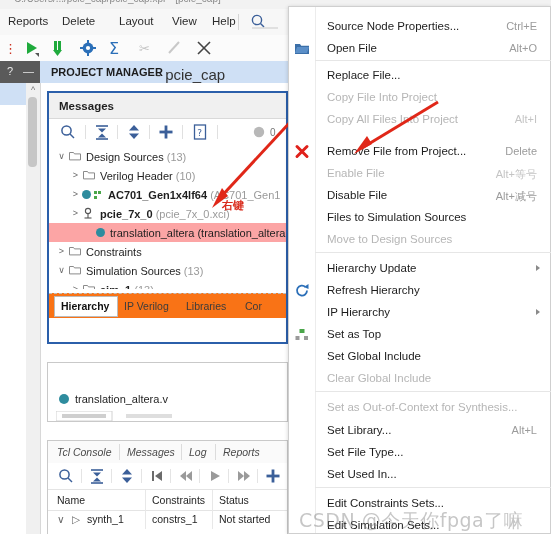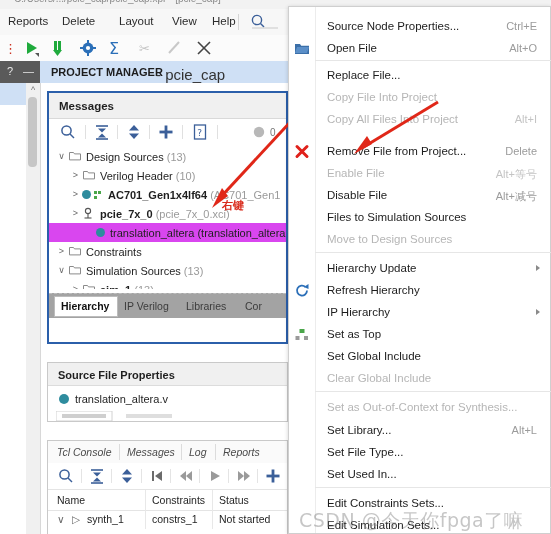--- a/index.html
+++ b/index.html
@@ -86,30 +86,30 @@
     border-bottom:1px solid #d9d9d9;box-sizing:border-box;
   }
   .sources .hdr .title{position:absolute;left:10px;top:7px;font-weight:bold;font-size:11.5px;color:#1f1f1f;}
   .srctools{position:absolute;left:0;top:26px;width:100%;height:26px;background:#fff;}
   .srctools .ic{position:absolute;top:4px;width:18px;height:18px;}
   .srctools .sep{position:absolute;top:6px;width:1px;height:14px;background:#e0e0e0;}
   .srctools .cnt{position:absolute;left:221px;top:8px;font-size:10px;color:#777;}
 
   .tree{position:absolute;left:0;top:54px;width:100%;height:142px;overflow:hidden;}
   .trow{position:absolute;left:0;width:100%;height:19px;white-space:nowrap;}
-  .trow.sel{background:#d946ef;}
+  .trow.sel{background:#fca5a5;}
   .tw{position:absolute;top:4px;width:9px;height:11px;color:#6a6a6a;font-size:9px;line-height:11px;text-align:center;}
   .tlabel{position:absolute;top:4px;font-size:11px;color:#1f1f1f;}
   .tlabel .b{font-weight:bold;}
   .tlabel .g{color:#9a9a9a;}
   .folder{position:absolute;top:4px;width:12px;height:10px;}
   .dot{position:absolute;top:5px;width:9px;height:9px;border-radius:50%;background:#2e8c9e;}
 
   .tabsrow{
-    position:absolute;left:0;top:200px;width:100%;height:24px;border-top:1px dashed #bdbdbd;background:#a3a3a3;
+    position:absolute;left:0;top:200px;width:100%;height:24px;border-top:1px dashed #bdbdbd;background:#f97316;
   }
   .tabsrow .tb{position:absolute;top:6px;font-size:10.5px;color:#3c3c3c;}
   .tabsrow .tb.active{font-weight:bold;color:#111;}
   .tabsrow .tabbox{
     position:absolute;left:5px;top:2px;width:62px;height:19px;border:1px solid #bcbcbc;background:#fff;
   }
 
   
   .sfp{
     position:absolute;left:47px;top:362px;width:241px;height:60px;
@@ -408,23 +408,20 @@
     <div class="tabsrow">
       <div class="tabbox"></div>
       <div class="tb active" style="left:12px">Hierarchy</div>
       <div class="tb" style="left:75px">IP Verilog</div>
       <div class="tb" style="left:137px">Libraries</div>
       <div class="tb" style="left:196px">Cor</div>
     </div>
   </div>
 
   <div class="sfp">
-    <div class="hdr">
-      <div class="title">Source File Properties</div>
-    </div>
     <div class="fdot"></div>
     <div class="fname">translation_altera.v</div>
     <div class="ghosttabs">
       <svg width="150" height="10" viewBox="0 0 150 10">
         <rect x="0" y="0" width="56" height="10" fill="none" stroke="#d2d2d2" stroke-width="1"></rect>
         <rect x="6" y="3" width="44" height="4" fill="#cfcfcf"></rect>
         <rect x="70" y="3" width="46" height="4" fill="#dedede"></rect>
       </svg>
     </div>
   </div>

